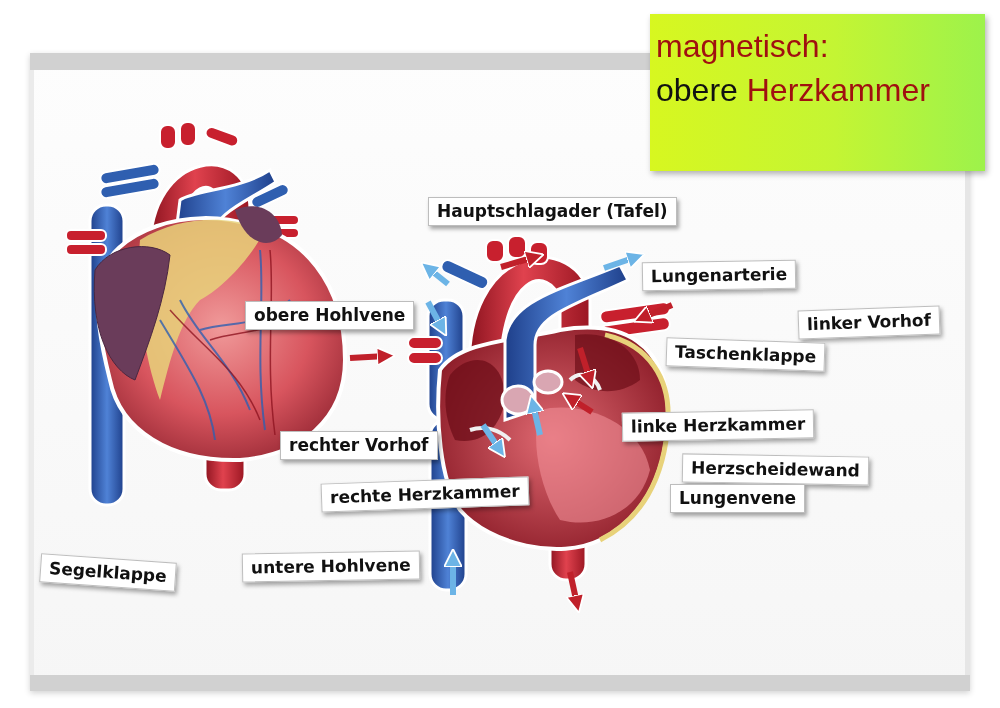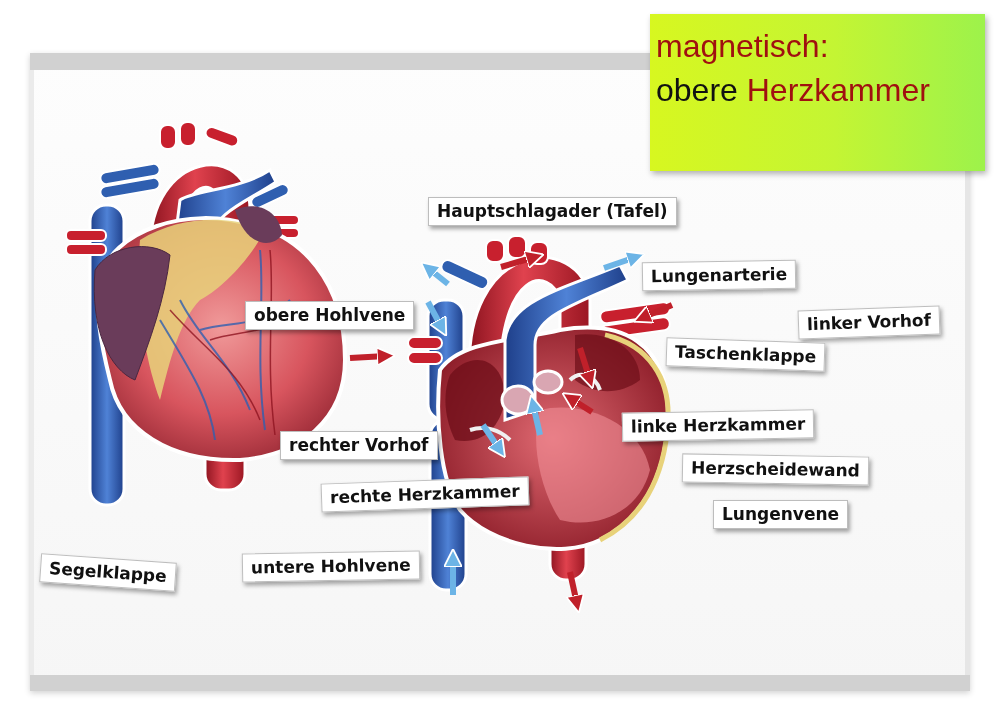--- a/index.html
+++ b/index.html
@@ -183,20 +183,20 @@
 
 <div class="label" style="left:428px; top:197px;"><span>Hauptschlagader (Tafel)</span></div>
 <div class="label" style="left:642px; top:261px; transform:rotate(-1deg);"><span>Lungenarterie</span></div>
 <div class="label" style="left:798px; top:308px; transform:rotate(-2deg);"><span>linker Vorhof</span></div>
 <div class="label" style="left:666px; top:340px; transform:rotate(2deg);"><span>Taschenklappe</span></div>
 <div class="label" style="left:245px; top:301px;"><span>obere Hohlvene</span></div>
 <div class="label" style="left:280px; top:395px;margin-top:36px;"><span>rechter Vorhof</span></div>
 <div class="label" style="left:622px; top:411px; transform:rotate(-1deg);"><span>linke Herzkammer</span></div>
 <div class="label" style="left:682px; top:455px; transform:rotate(1deg);"><span>Herzscheidewand</span></div>
 <div class="label" style="left:321px; top:480px; transform:rotate(-2deg);"><span>rechte Herzkammer</span></div>
-<div class="label" style="left:670px; top:500px;margin-left:43px;"><span>Lungenvene</span></div>
+<div class="label" style="left:670px; top:484px;"><span>Lungenvene</span></div>
 <div class="label" style="left:40px; top:558px; transform:rotate(4deg);"><span>Segelklappe</span></div>
 <div class="label" style="left:242px; top:552px; transform:rotate(-1deg);"><span>untere Hohlvene</span></div>
 
 <div class="promo">
   <div><span class="red">magnetisch:</span></div>
   <div><span class="black">obere </span><span class="red">Herzkammer</span></div>
 </div>
 
 </body></html>

